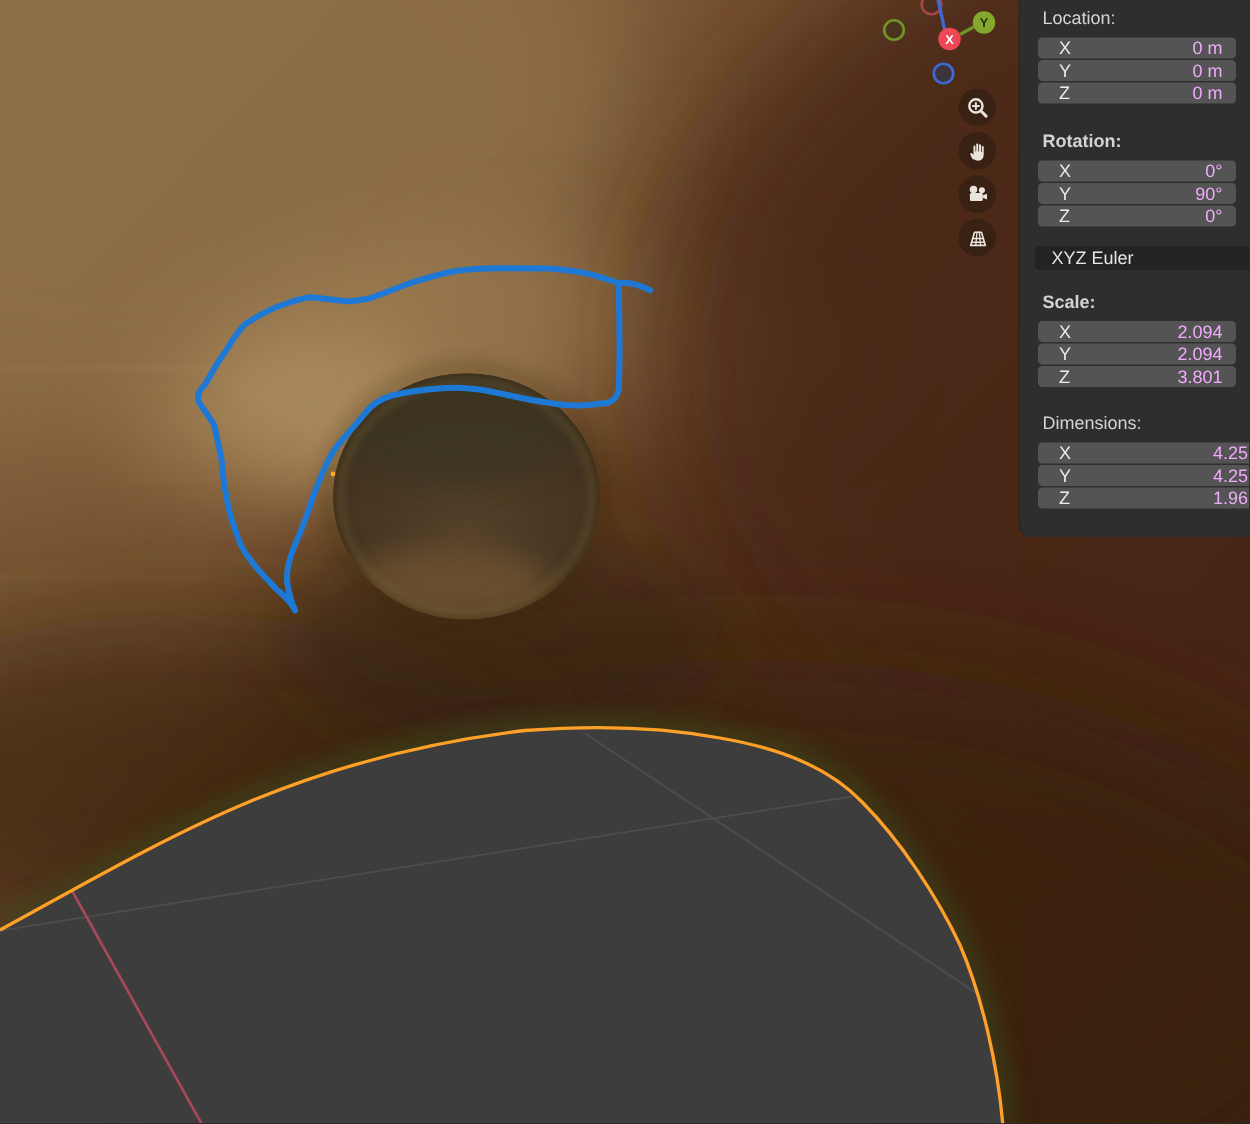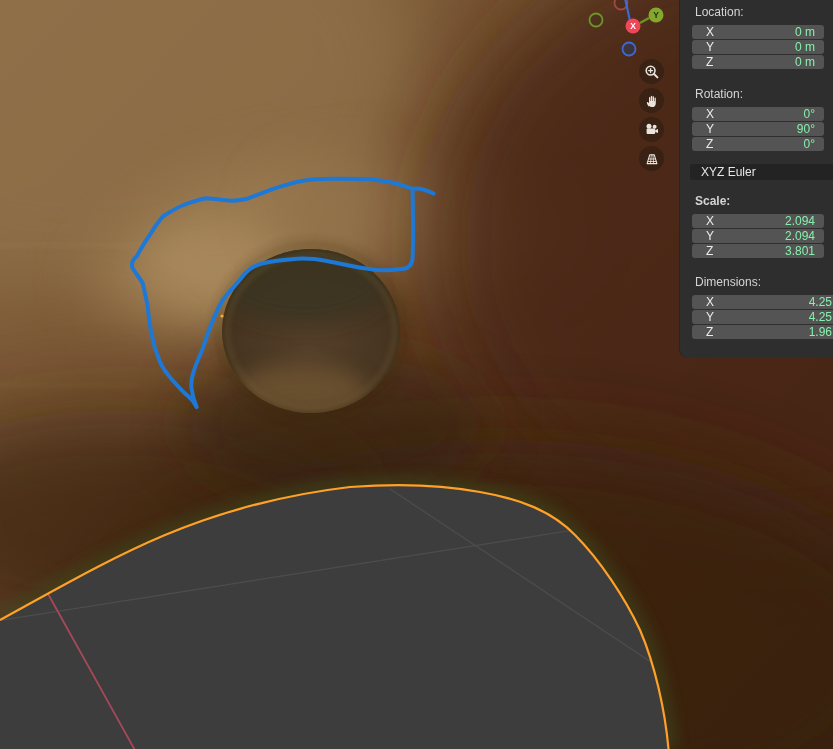--- a/index.html
+++ b/index.html
@@ -34,35 +34,35 @@
     overflow:hidden;
     color:var(--panel_text);
     font-size:12px;
     margin-left:19px;
   }
   .sec-label{
     color:var(--panel_label);
     height:14px;line-height:14px;
     margin:0 0 6px 3px;
   }
-  .sec-gap1{margin-top:18px;}
+  .sec-gap1{margin-top:18px;font-weight:bold;}
   .sec-gap3{margin-top:17px;}
   .field-row{
     width:132px;height:14px;line-height:14px;
     background:var(--field_bg);
     border-radius:3px;
     margin-bottom:1px;
     display:flex;justify-content:space-between;
     box-sizing:border-box;
     padding:0 9px 0 14px;
     cursor:ew-resize;
   }
   .field-row.wide{width:158px;padding-right:18px;}
   .field-row .axis{color:#ececec;}
-  .field-row .val{color:#86efac;}
+  .field-row .val{color:#f0abfc;}
   .mode-row{
     width:160px;height:16px;line-height:16px;
     background:var(--dropdown_bg);
     border-radius:3px 0 0 3px;
     margin:13px 0 0 -2px;
     padding-left:11px;
     box-sizing:border-box;
     color:#e6e6e6;
     cursor:pointer;
   }

